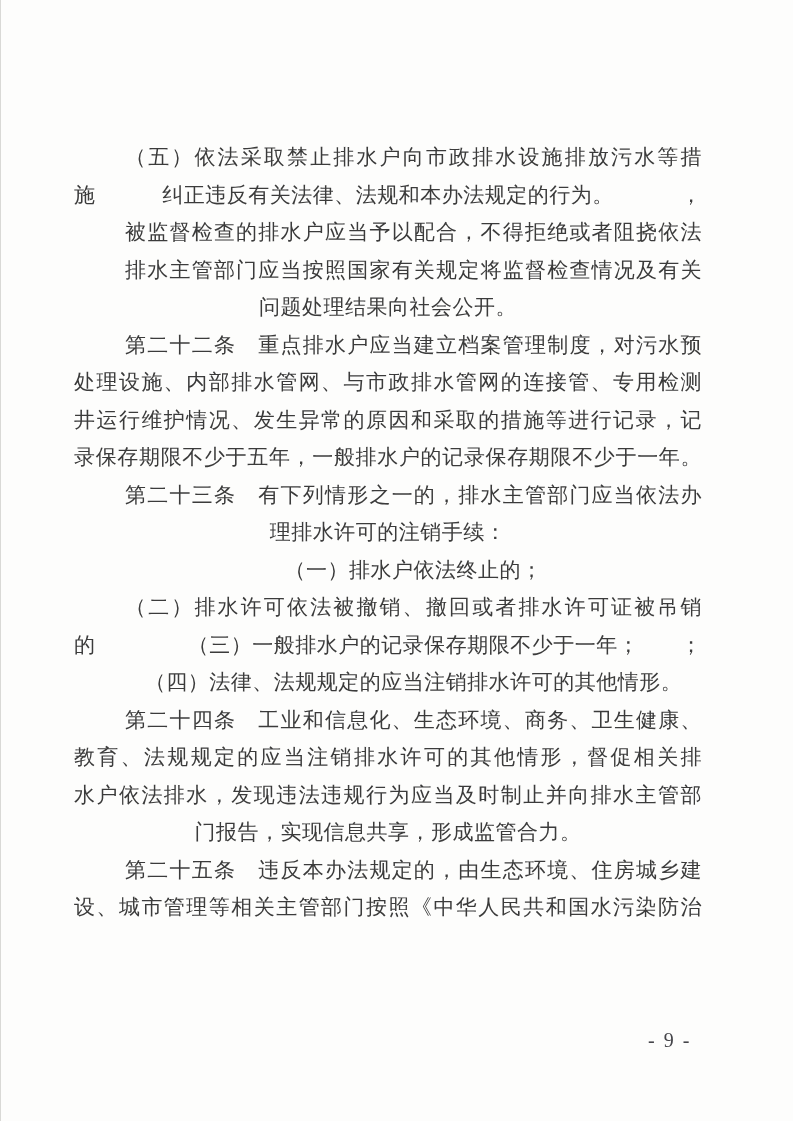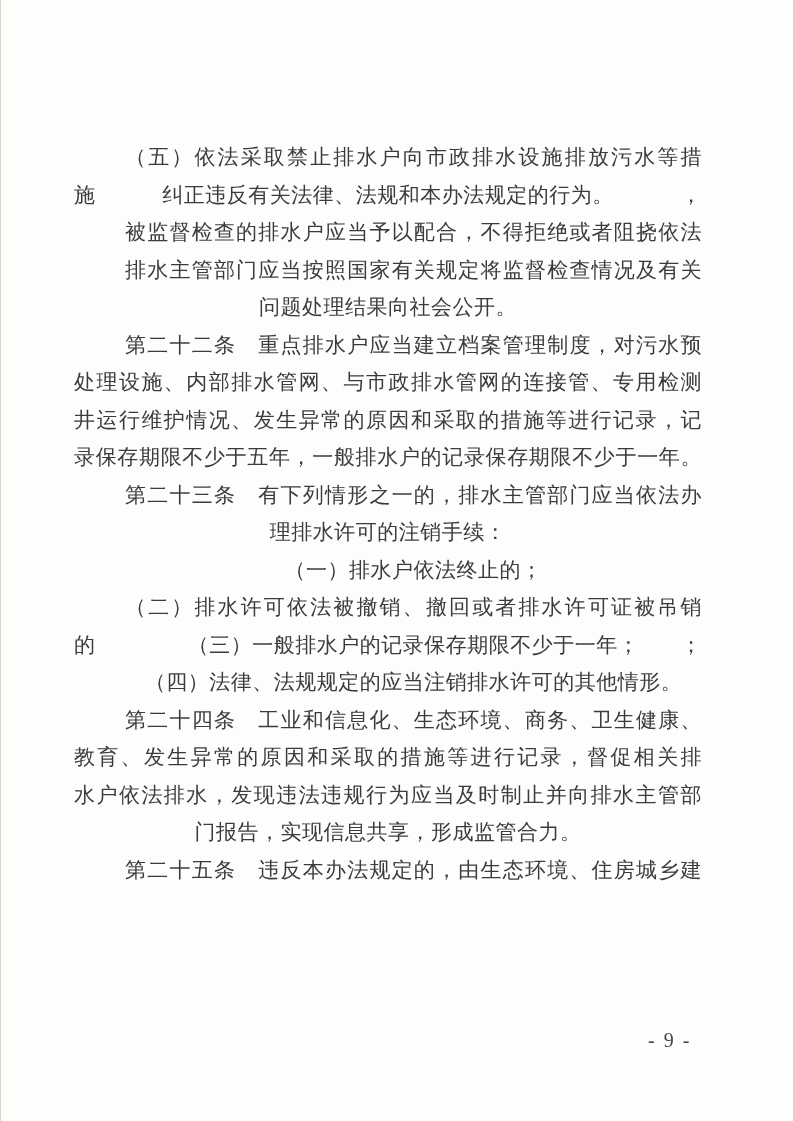--- a/index.html
+++ b/index.html
@@ -77,20 +77,21 @@
     <p class="line fill">处理设施、内部排水管网、与市政排水管网的连接管、专用检测</p>
     <p class="line fill">井运行维护情况、发生异常的原因和采取的措施等进行记录，记</p>
     <p class="line fill">录保存期限不少于五年，一般排水户的记录保存期限不少于一年。</p>
     <p class="line indent fill">第二十三条　有下列情形之一的，排水主管部门应当依法办</p>
     <p class="line">理排水许可的注销手续：</p>
     <p class="line indent">（一）排水户依法终止的；</p>
     <p class="line indent fill">（二）排水许可依法被撤销、撤回或者排水许可证被吊销的；</p>
     <p class="line indent">（三）一般排水户的记录保存期限不少于一年；</p>
     <p class="line indent">（四）法律、法规规定的应当注销排水许可的其他情形。</p>
     <p class="line indent fill">第二十四条　工业和信息化、生态环境、商务、卫生健康、</p>
-    <p class="line fill">教育、发生异常的原因和采取的措施等进行记录，督促相关排</p>
+    <p class="line fill">教育、法规规定的应当注销排水许可的其他情形，督促相关排</p>
     <p class="line fill">水户依法排水，发现违法违规行为应当及时制止并向排水主管部</p>
     <p class="line">门报告，实现信息共享，形成监管合力。</p>
     <p class="line indent fill">第二十五条　违反本办法规定的，由生态环境、住房城乡建</p>
+    <p class="line fill">设、城市管理等相关主管部门按照《中华人民共和国水污染防治</p>
   </main>
 
   <div class="page-number">- 9 -</div>
 </div>
 
 </body></html>

